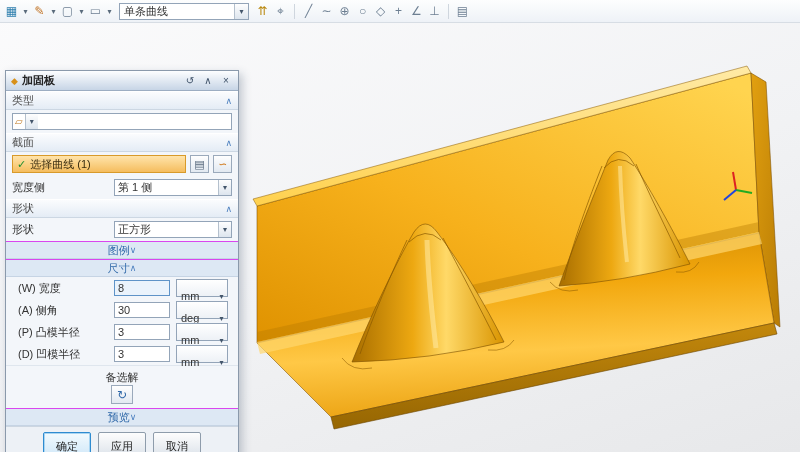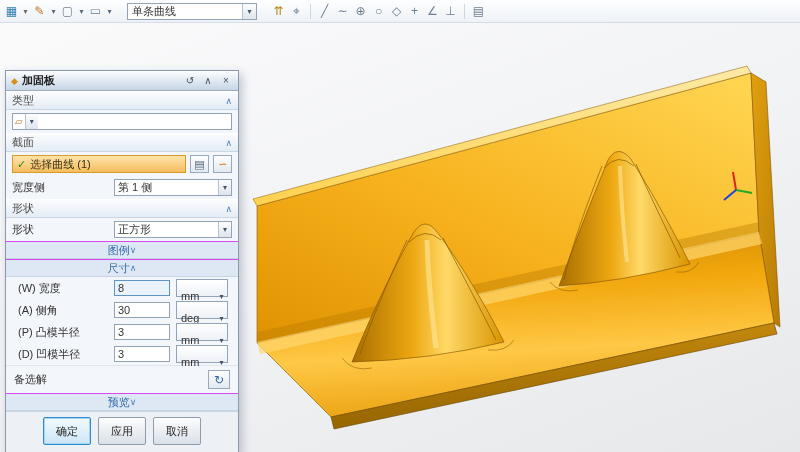--- a/index.html
+++ b/index.html
@@ -20,21 +20,21 @@
   .tb-ic{ width:17px; height:17px; display:flex; align-items:center; justify-content:center;
     font-size:12px; color:#6d7f92; border-radius:2px; cursor:default; }
   .tb-ar{ width:9px; height:17px; display:flex; align-items:center; justify-content:center;
     font-size:8px; color:#5a6b7c; }
   .tb-ic.c-teal{ color:#2e7fae; }
   .tb-ic.c-orange{ color:#c07020; }
   .tb-ic.c-gold{ color:#b8860b; }
   .tb-sep{ width:1px; height:15px; background:#cfd6de; margin:0 4px; }
   .tb-combo{
     width:130px; height:17px; background:#fff; border:1px solid #93a4b8;
-    display:flex; align-items:center; margin:0 12px; font-size:11px;
+    display:flex; align-items:center; margin:0 4px; font-size:11px;
   }
   .tb-combo .val{ flex:1; padding:0 4px; white-space:nowrap; overflow:hidden; }
   .tb-combo .arrow{
     width:14px; height:100%; display:flex; align-items:center; justify-content:center;
     font-size:8px; color:#44566b; background:linear-gradient(#fefefe,#dde5ee);
     border-left:1px solid #b4c0cd;
   }
 
   
   .viewport{ position:absolute; inset:0; z-index:1; }
@@ -109,21 +109,21 @@
   .dim-unit{
     width:52px; flex:0 0 52px; height:16px; border:1px solid #93a4b8;
     background:linear-gradient(#fff,#edf1f6);
     display:flex; align-items:center; padding:16px 0 0 4px;
   }
   .dim-unit .uval{ flex:1; }
   .dim-unit .arrow{ width:12px; height:100%; display:flex; align-items:center; justify-content:center;
     font-size:8px; color:#44566b; border-left:1px solid #c2cdd9; }
 
   .alt-row{ display:flex; align-items:center; justify-content:space-between;
-    padding:4px 8px; border-top:1px solid #dfe6ee; }
+    padding:4px 8px; border-top:1px solid #dfe6ee;flex-direction:column; }
   .alt-btn{
     width:22px; height:19px; display:flex; align-items:center; justify-content:center;
     border:1px solid #9aa9bb; background:linear-gradient(#fefefe,#e2e9f1);
     color:#2f68a8; font-size:12px;
   }
 
   .footer{
     display:flex; justify-content:center; gap:7px; padding:5px 0 7px;
     background:#edf1f6; border-top:1px solid #ccd6e1;
   }

